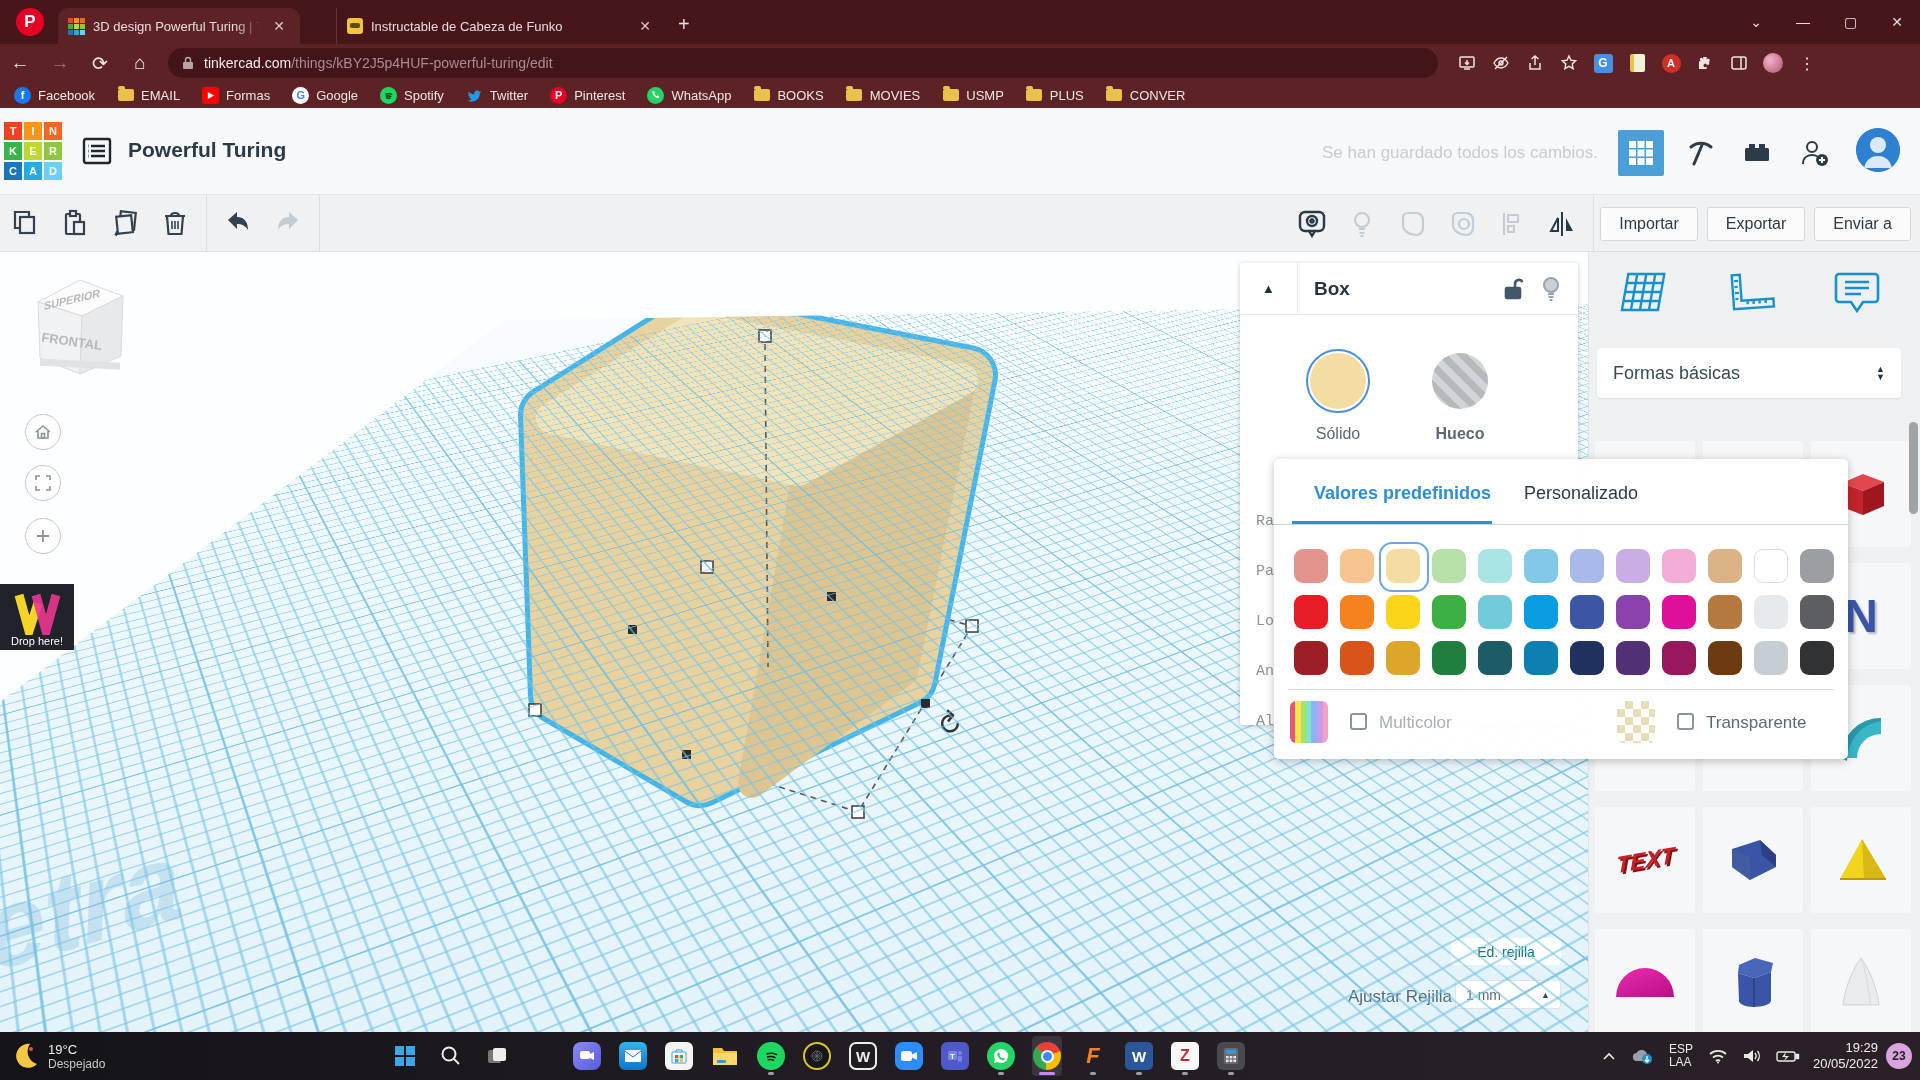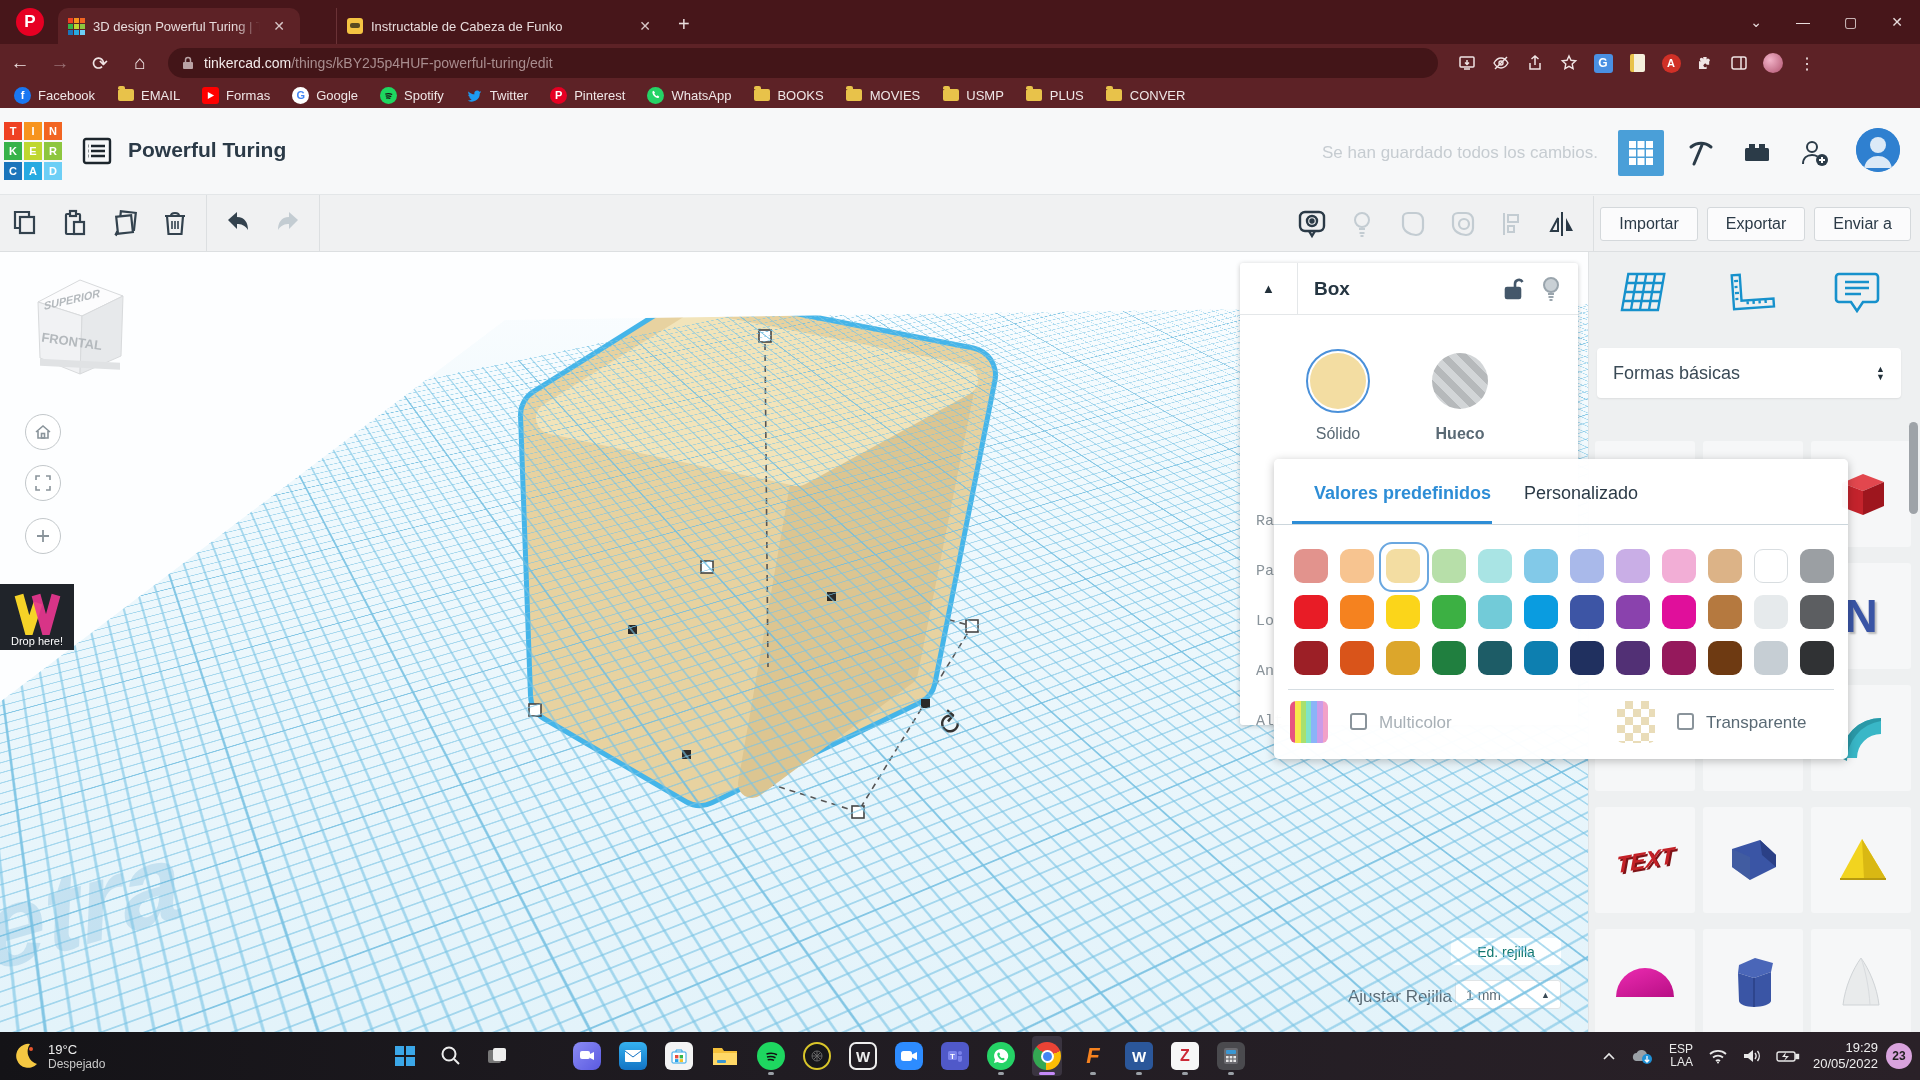--- a/index.html
+++ b/index.html
@@ -129,21 +129,21 @@
   #weather .t { color:#eee; font-size:13px; line-height:15px; }
   #weather .d { color:#c9c9c9; font-size:12px; line-height:14px; }
   #tb-apps { position:absolute; left:382px; display:flex; align-items:center; height:48px; }
   .tb-app { width:30px; height:40px; margin:0 8px; display:flex; flex-direction:column; align-items:center; justify-content:center; position:relative; }
   .tb-app .dot { position:absolute; bottom:1px; width:6px; height:3px; border-radius:2px; background:#9aa0a6; }
   .tb-app.active { background:#3a3440; border-radius:4px; }
   .tb-app.active .dot { width:16px; background:#c58af9; }
   .app-badge { width:28px; height:28px; border-radius:6px; display:flex; align-items:center; justify-content:center; color:#fff; font-weight:bold; font-size:16px; }
   #tray { position:absolute; right:0; display:flex; align-items:center; height:48px; }
   .tray-ic { margin:0 7px; color:#e8e8e8; }
-  #lang { color:#e8e8e8; font-size:12px; line-height:13px; text-align:right; margin:0 8px; }
+  #lang { color:#e8e8e8; font-size:12px; line-height:13px; text-align:left; margin:0 8px; }
   #clock { color:#eee; font-size:13px; line-height:16px; text-align:right; margin:0 6px; }
   #tb-badge { width:26px; height:26px; border-radius:50%; background:#d9a3dd; color:#222; font-size:12px; font-weight:bold; display:flex; align-items:center; justify-content:center; margin:0 8px 0 2px; }
   svg { display:block; }
 </style>
 </head>
 <body>
 
 <div id="screen">
 
   <div id="titlebar">

